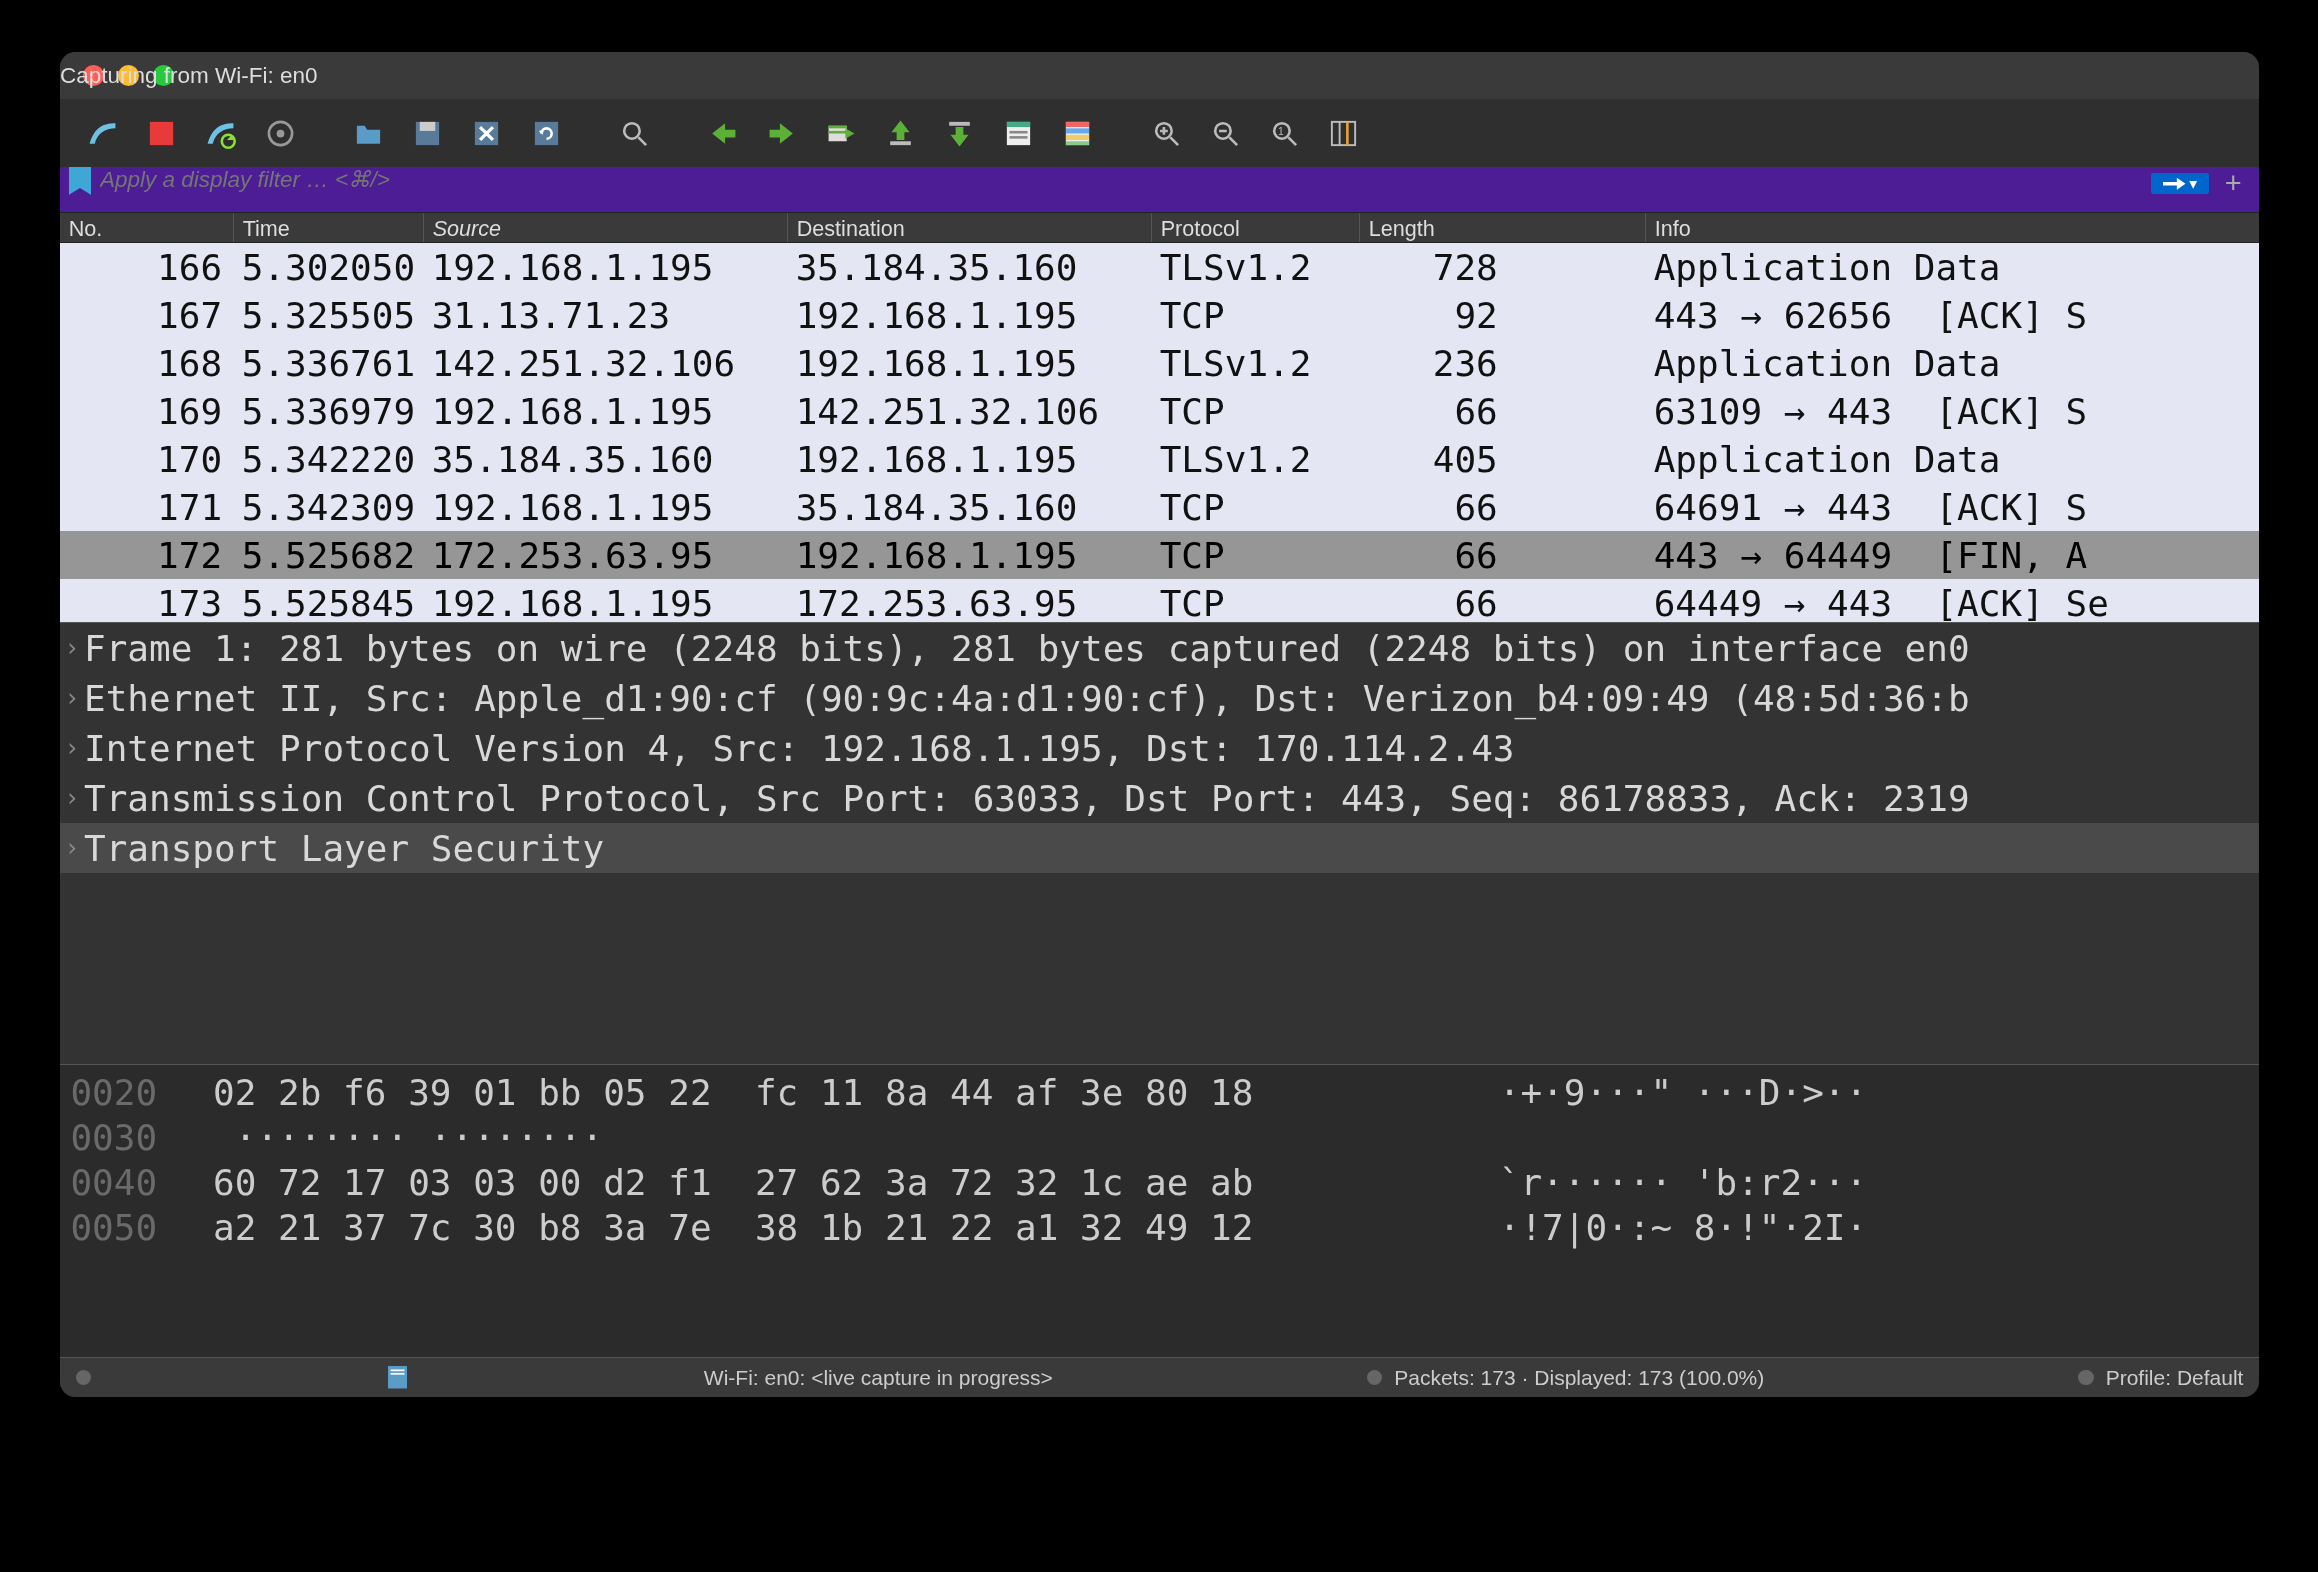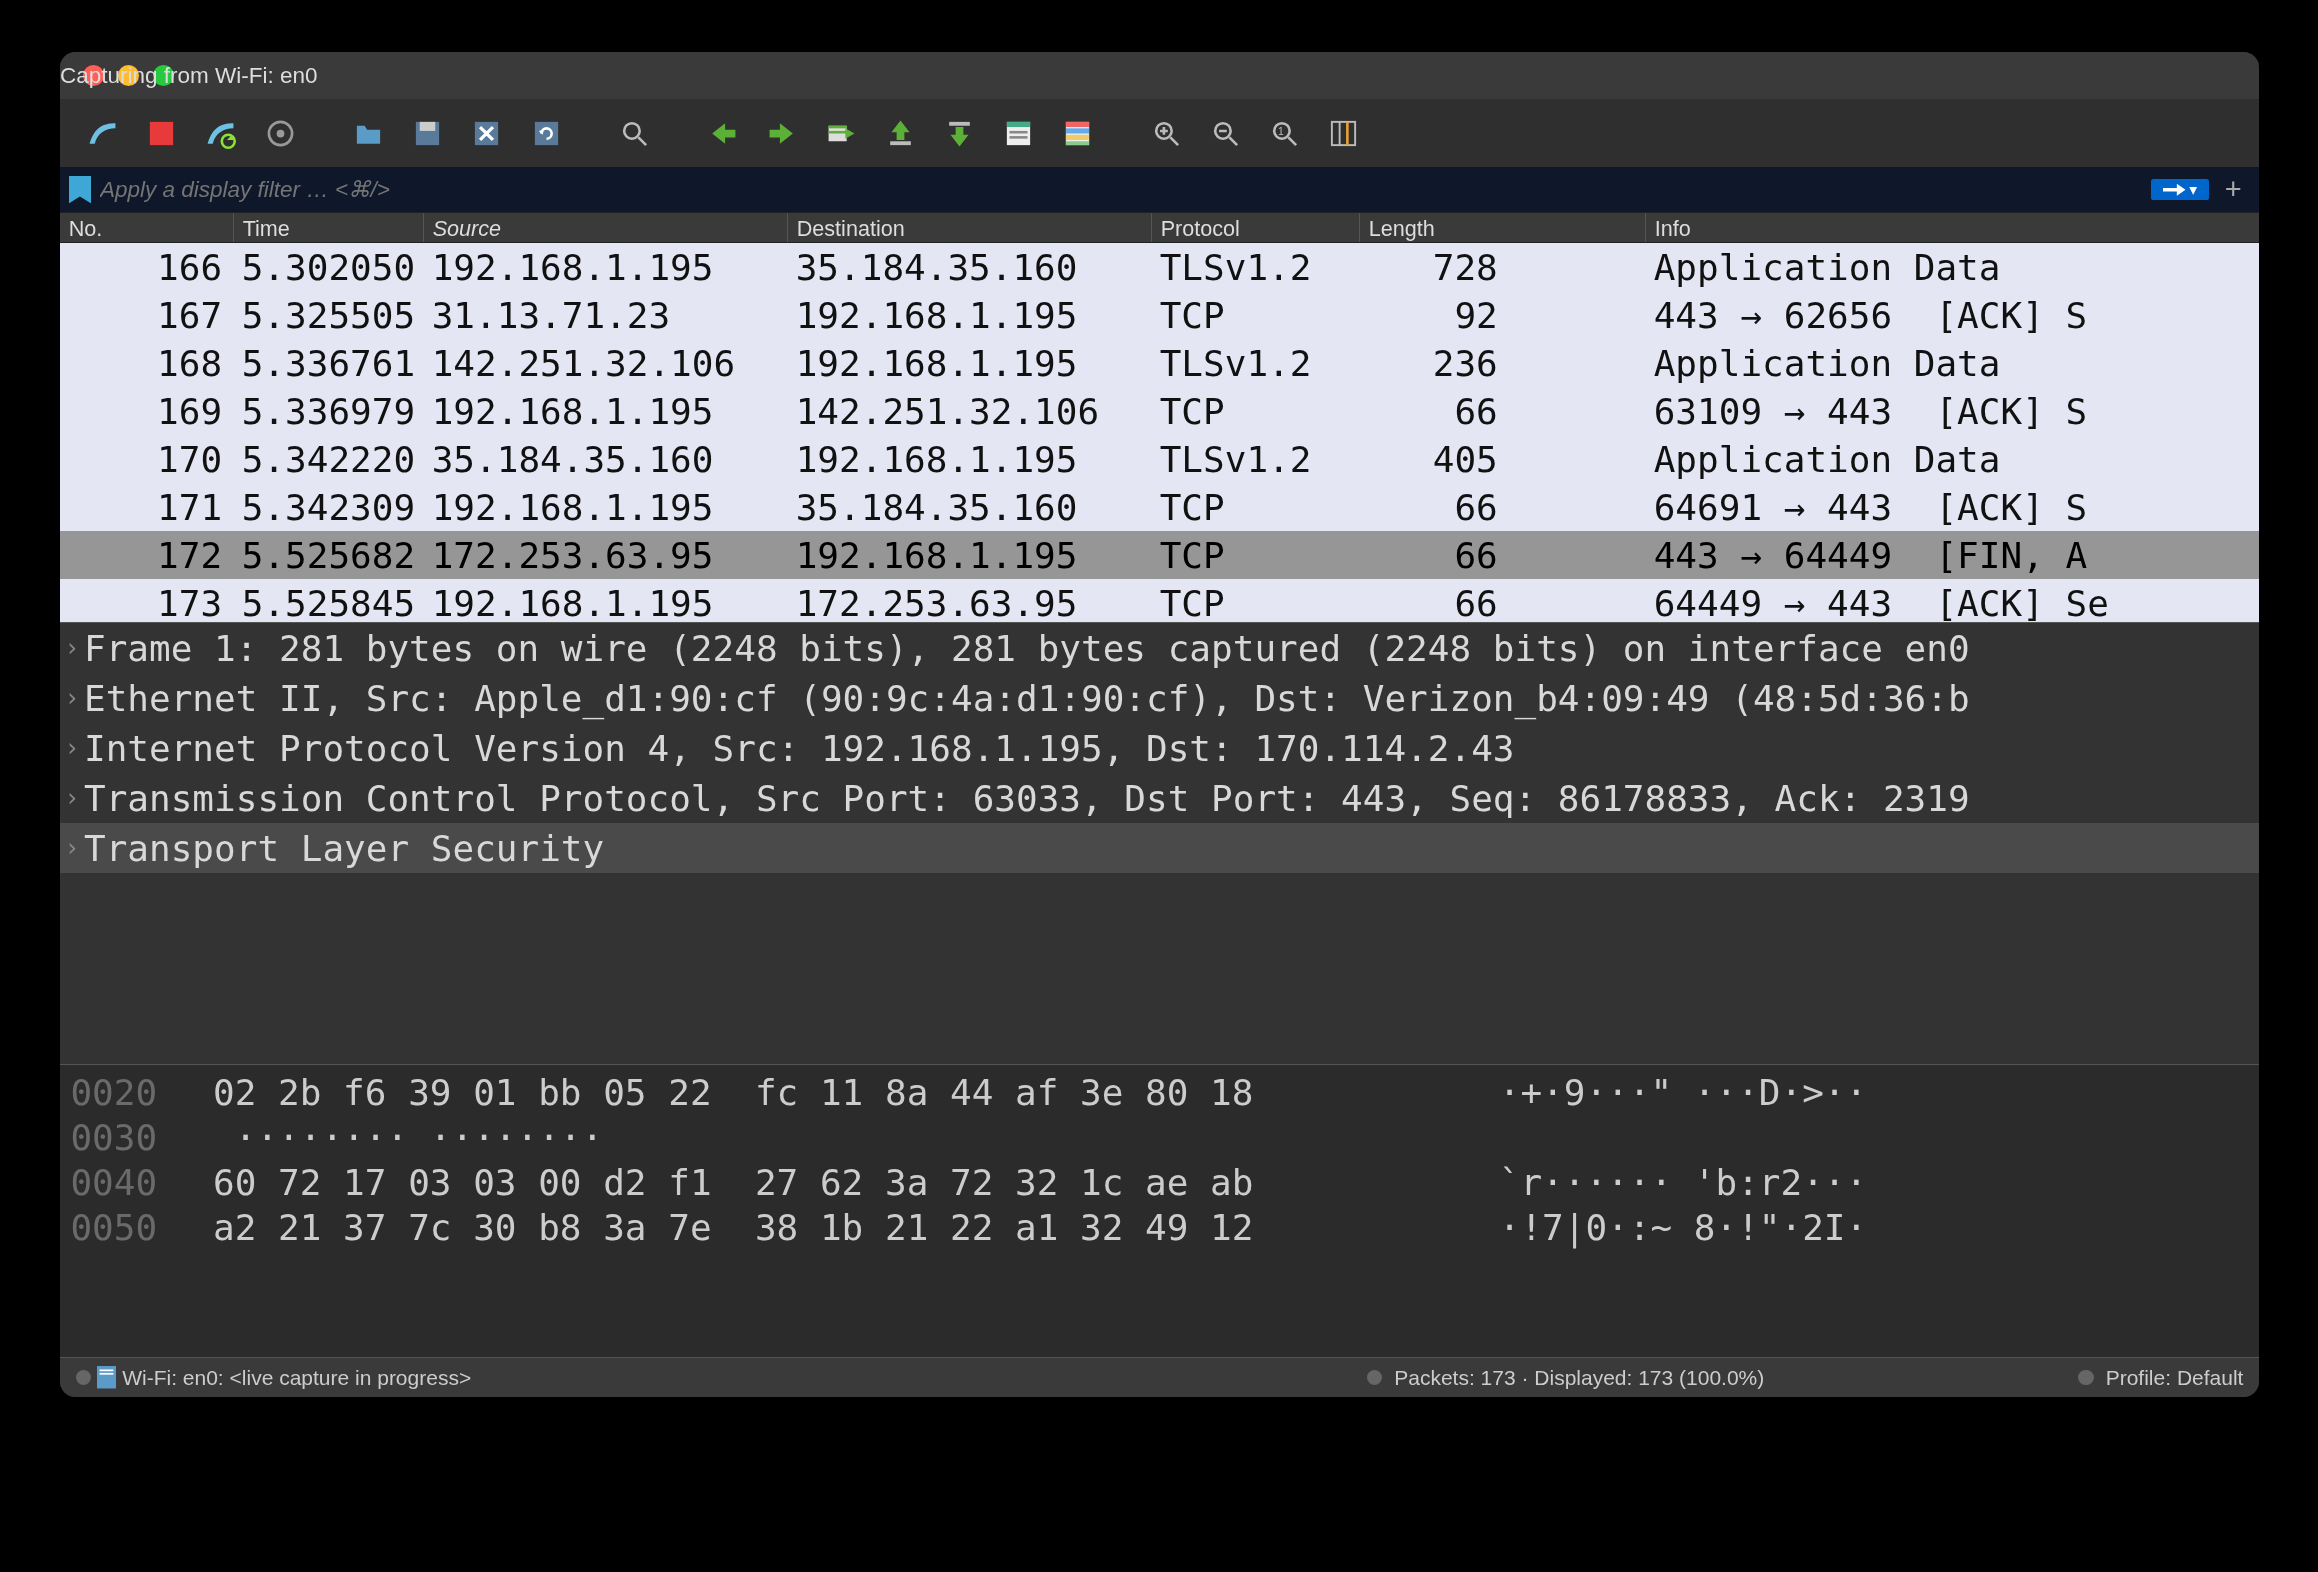--- a/index.html
+++ b/index.html
@@ -55,24 +55,24 @@
   }
   .tb-btn {
     width: 54px; height: 50px;
     display: flex; align-items: center; justify-content: center;
     border-radius: 5.2px;
     color: #ccc;
   }
   .tb-sep { width: 24px; }
   .icn { width: 31px; height: 31px; }
   .filter-bar {
-    background: #0f172a;
+    background: #4c1d95;
     height: 45px;
     display: flex;
-    align-items: center;
+    align-items: flex-start;
     padding: 0 8.7px;
     gap: 8.7px;
   }
   .bookmark-icn {
     width: 22.5px; height: 28px;
     background: #3fa7d6;
     clip-path: polygon(0 0, 100% 0, 100% 100%, 50% 75%, 0 100%);
   }
   .filter-input {
     flex: 1;
@@ -167,21 +167,21 @@
     background: #3a3a3a;
     height: 40px;
     display: flex;
     align-items: center;
     padding: 0 15.6px;
     color: #ccc;
     font-size: 21px;
     border-top: 0.9px solid #555;
     gap: 24px;
   }
-  .status-left { display: flex; align-items: center; gap: 6px; flex: 1;}
+  .status-left { display: flex; align-items: center; gap: 6px; flex: 1; justify-content: space-between;}
   .status-dot { width: 15.6px; height: 15.6px; border-radius: 50%; background: #666; }
   .status-mid { flex: 1; text-align: center; display:flex; justify-content:center; align-items:center; gap:12px;}
   .status-right { display:flex; align-items:center; gap:12px;}
   svg { display: block; }
 </style>
 </head>
 <body>
 
 <div class="window">
 

